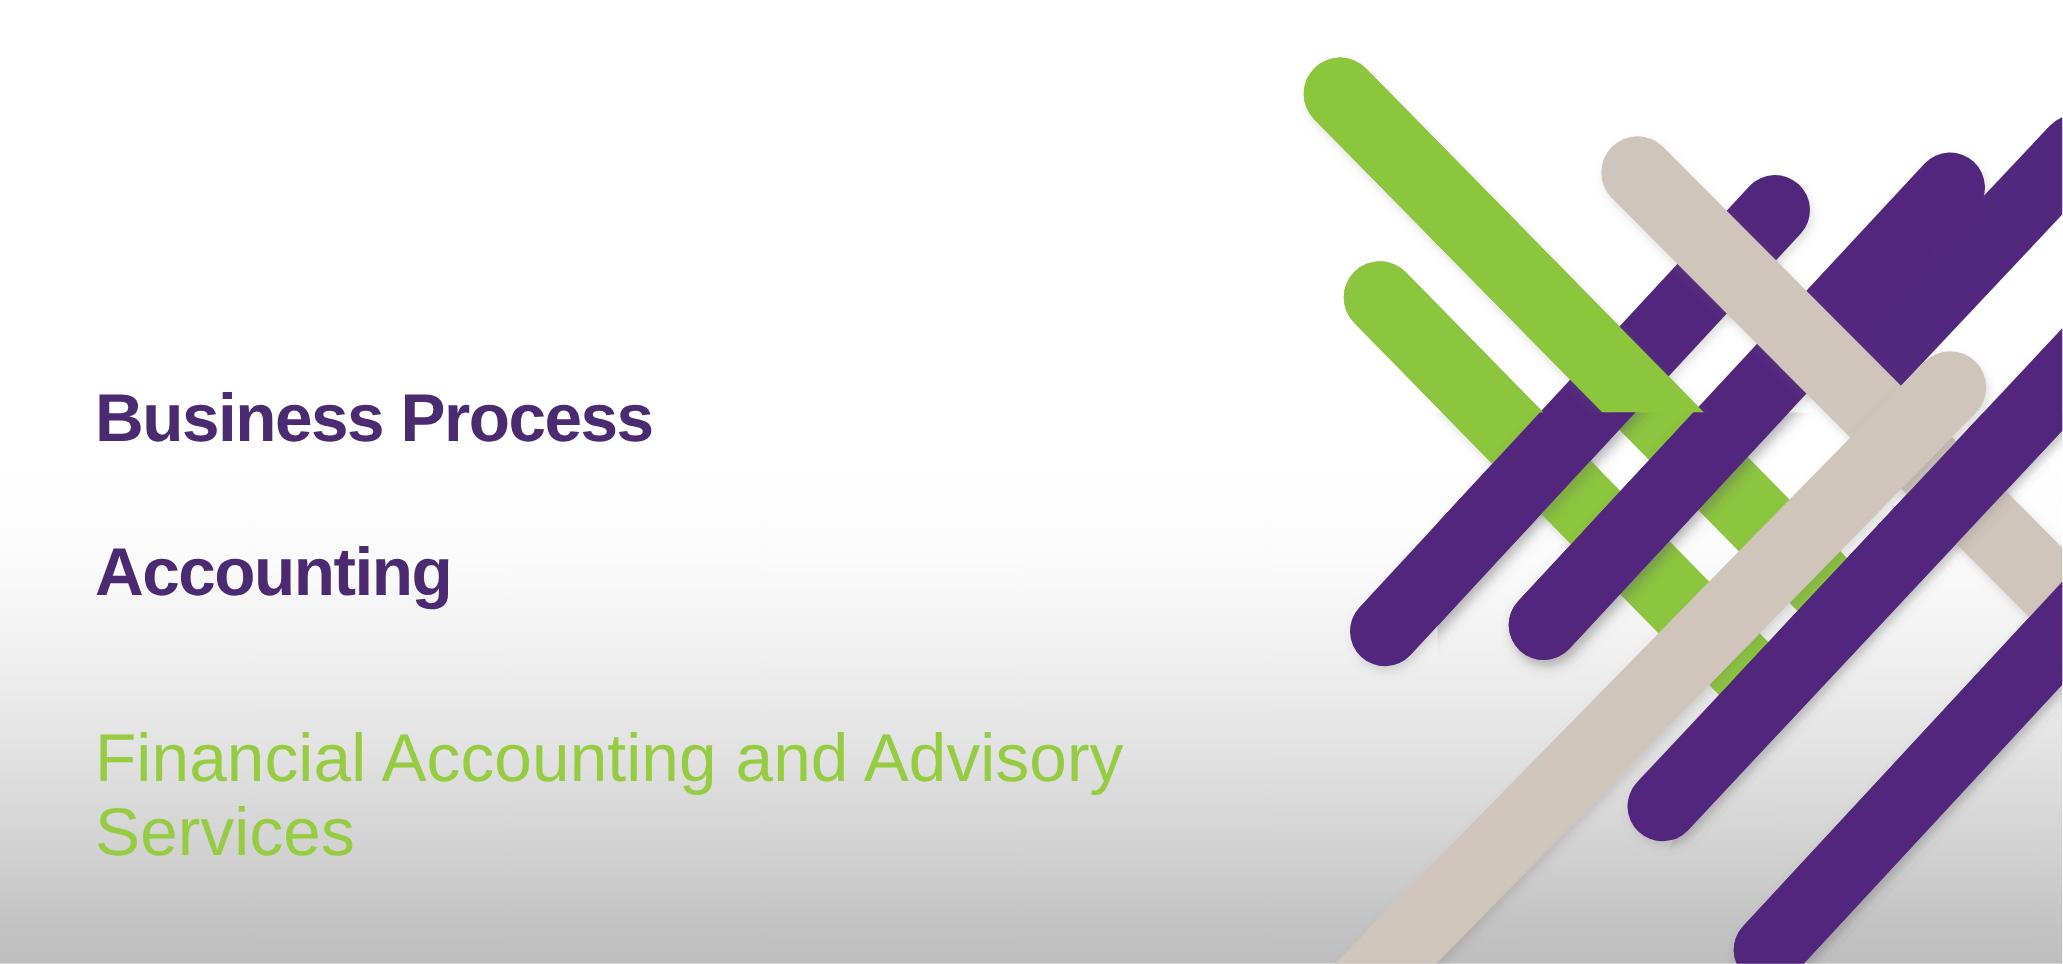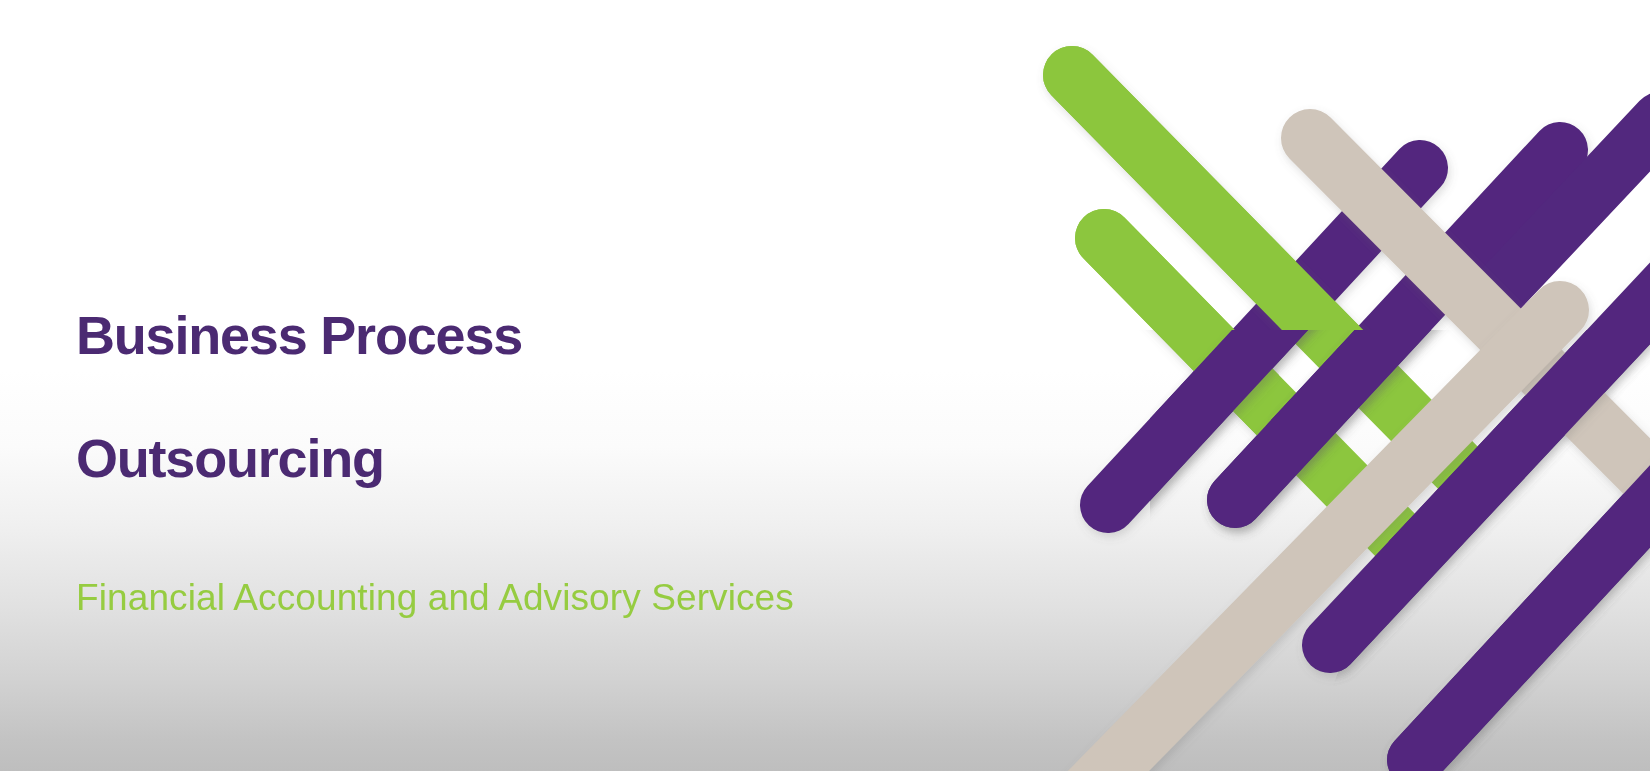--- a/index.html
+++ b/index.html
@@ -36,21 +36,21 @@
     font-size:54px;
     font-weight:bold;
     line-height:1.14;
     letter-spacing:-1.2px;
     white-space:pre-line;
   }
   .headline-line { display:block; }
   .subtitle {
     margin-top:27px;
     color:#96CC41;
-    font-size:37px;
+    font-size:54px;
     font-weight:300;
     letter-spacing:0.1px;
     line-height:1.1;
   }
 
   
   .graphic {
     position:absolute;
     left:0; top:0;
     width:1650px; height:771px;
@@ -144,18 +144,18 @@
           </g>
         </g>
 
       </g>
     </svg>
   </div>
 
   <div class="text-block">
     <h1 class="headline">
       <span class="headline-line">Business Process</span>
-      <span class="headline-line">Outsourcing</span>
+      <span class="headline-line">Accounting</span>
     </h1>
     <div class="subtitle">Financial Accounting and Advisory Services</div>
   </div>
 
 </div>
 
 </body></html>

